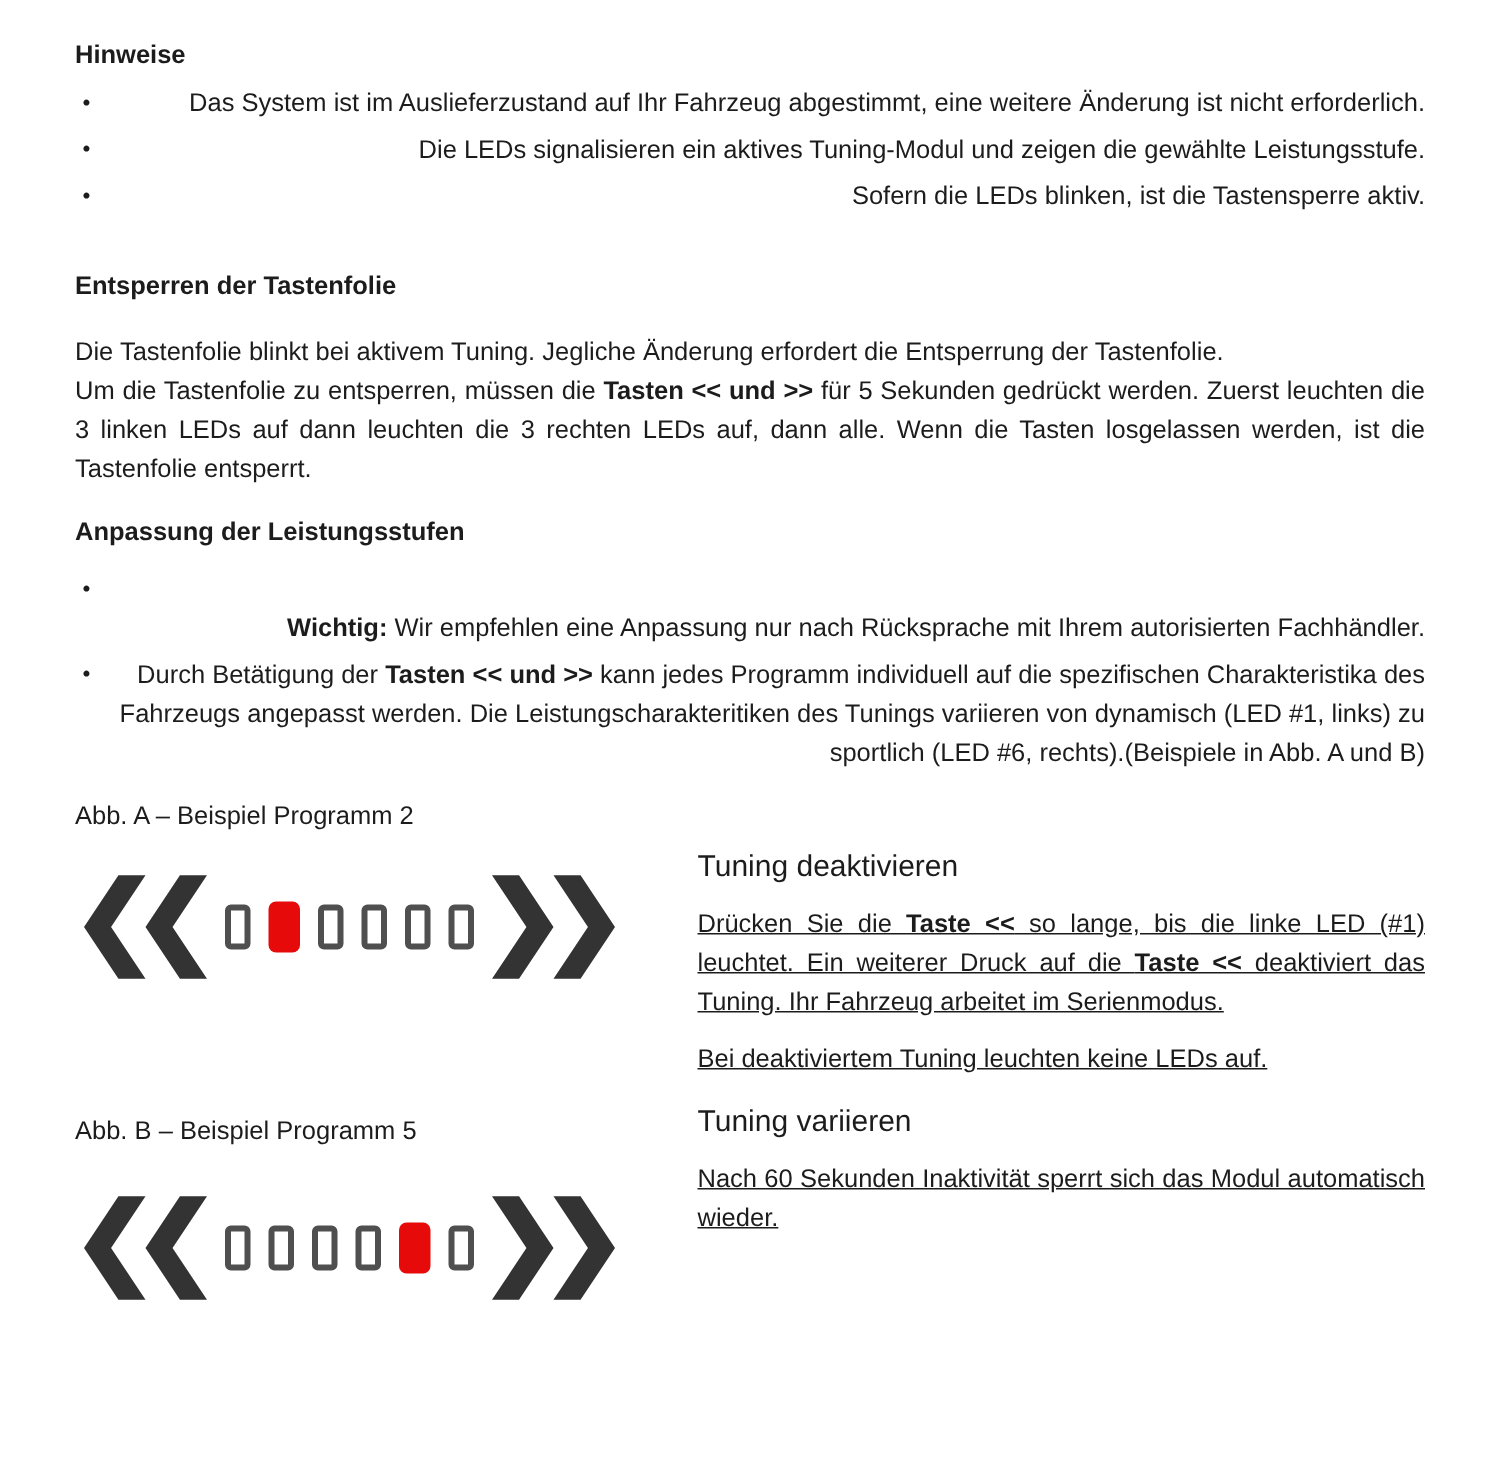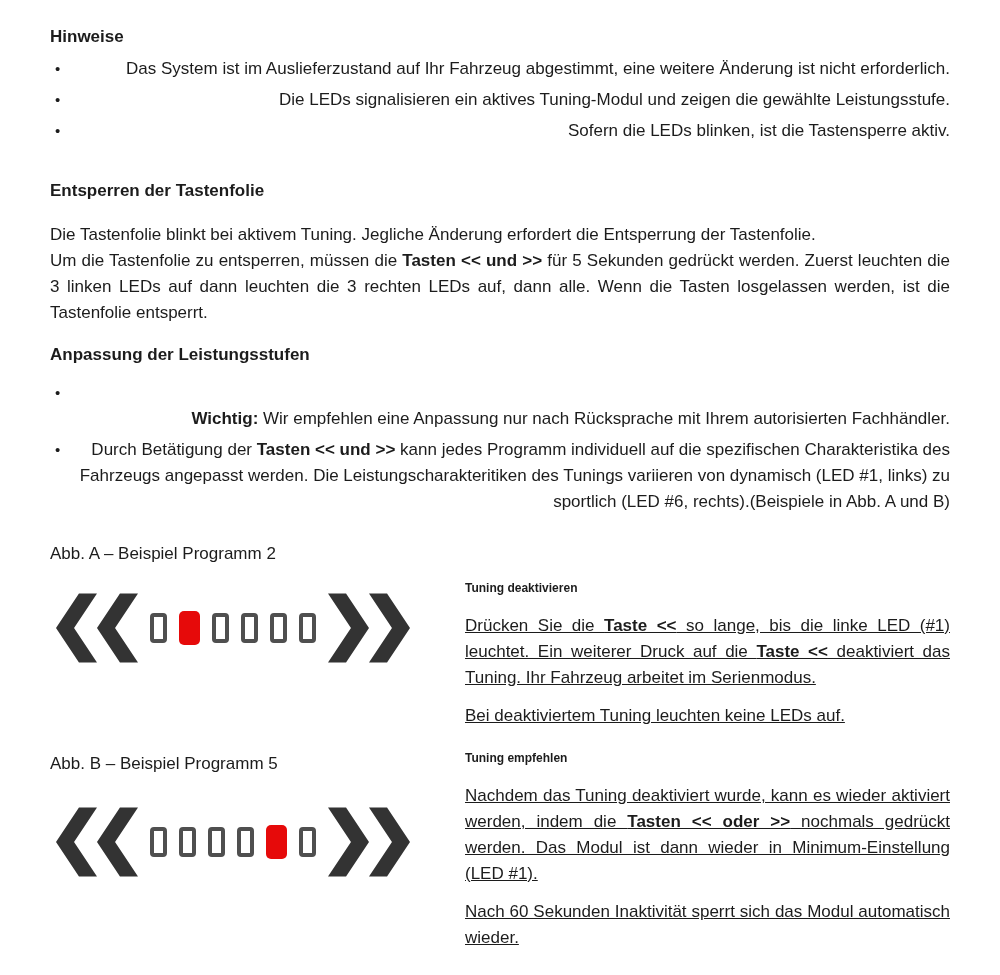--- a/index.html
+++ b/index.html
@@ -12,33 +12,33 @@
   *{box-sizing:border-box;}
   html,body{margin:0;padding:0;}
   body{
     width:1000px;height:975px;overflow:hidden;
     background:var(--bg);color:var(--text);
     font-family:"Liberation Sans",sans-serif;
     font-size:17px;line-height:26px;
   }
   .page{padding:24px 50px 0 50px;}
   h2{font-size:17px;line-height:26px;font-weight:bold;margin:0 0 6px 0;}
-  h3{font-size:12px;line-height:26px;font-weight:bold;margin:0 0 12px 0;}
+  h3{font-size:20px;line-height:26px;font-weight:normal;margin:0 0 12px 0;}
   p{margin:0;}
   .b{font-weight:bold;}
   .just{text-align:justify;}
   ul.bullets{list-style:none;margin:0;padding:0;}
   ul.bullets li{position:relative;padding-left:28px;margin:0 0 5px 0;text-align:right;}
   ul.bullets li::before{content:"\2022";position:absolute;left:5px;top:0;font-size:15px;}
   .sec-gap-1{margin-bottom:34px;}
   .sec-entsperren h2{margin-bottom:18px;}
   .sec-entsperren{margin-bottom:16px;}
   .sec-anpassung h2{margin-bottom:12px;}
   .sec-anpassung li{margin-bottom:10px;}
-  .columns{display:flex;margin-top:26px;}
+  .columns{display:flex;margin-top:16px;}
   .col-left{width:415px;flex:0 0 415px;}
   .col-right{flex:1;padding-top:34px;}
   .fig-label{line-height:26px;margin:0;}
   .figure{display:flex;align-items:center;gap:12px;margin:24px 0 0 6px;}
   .figure.fig-b{margin-top:28px;}
   .fig-label-b{margin-top:86px;}
   .chevrons{width:82px;height:74px;display:block;flex:0 0 auto;}
   .chevrons polygon{fill:var(--chevron);}
   .led-row{display:flex;align-items:center;gap:12px;}
   .led{display:inline-block;width:17px;height:30px;border:4px solid var(--led-outline);border-radius:4px;background:#fff;}
@@ -118,19 +118,18 @@
           <polygon points="22,0 0,0 28,42 0,84 22,84 50,42"></polygon>
         </svg>
       </div>
     </div>
 
     <div class="col-right">
       <h3>Tuning deaktivieren</h3>
       <p class="just"><span>Drücken Sie die </span><span class="b">Taste &lt;&lt;</span><span> so lange, bis die linke LED (#1) leuchtet. Ein weiterer Druck auf die </span><span class="b">Taste &lt;&lt;</span><span> deaktiviert das Tuning. Ihr Fahrzeug arbeitet im Serienmodus.</span></p>
       <p class="mb14">Bei deaktiviertem Tuning leuchten keine LEDs auf.</p>
 
-      <h3>Tuning empfehlen</h3>
-      <p class="just"><span>Nachdem das Tuning deaktiviert wurde, kann es wieder aktiviert werden, indem die </span><span class="b">Tasten &lt;&lt; oder &gt;&gt;</span><span> nochmals gedrückt werden. Das Modul ist dann wieder in Minimum-Einstellung (LED #1).</span></p>
+      <h3>Tuning variieren</h3>
       <p class="just p-last">Nach 60 Sekunden Inaktivität sperrt sich das Modul automatisch wieder.</p>
     </div>
 
   </div>
 </main>
 
 </body></html>

